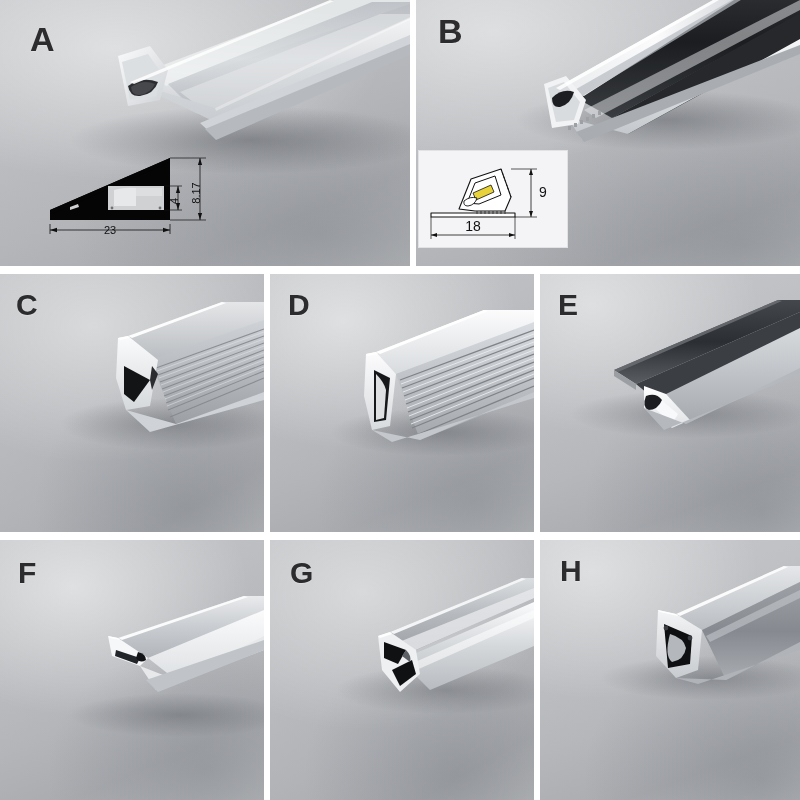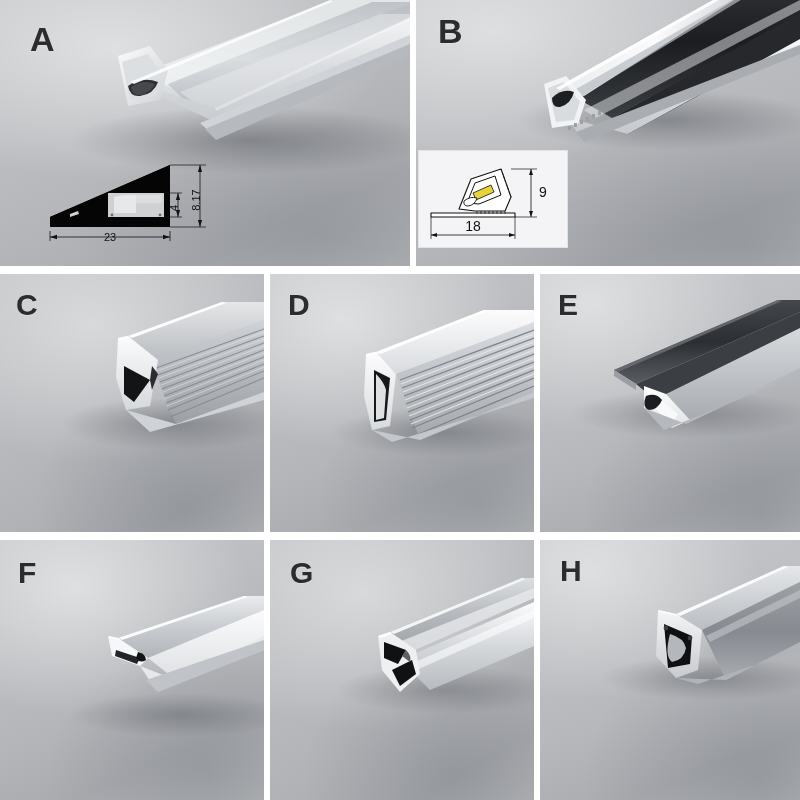--- a/index.html
+++ b/index.html
@@ -111,21 +111,21 @@
         <path d="M128,86 q14,-10 30,-4 q-4,12 -18,14 q-10,1 -12,-10 Z" fill="#2b2d30"></path>
         <path d="M131,87 q12,-8 24,-3 q-4,9 -15,11 q-8,1 -9,-8 Z" fill="#46484c"></path>
 
         <polygon points="130,82 330,0 334,1 134,84" fill="#fdfdfd" opacity=".9"></polygon>
         <polygon points="215,108 410,17 410,20 216,111" fill="#ffffff" opacity=".35"></polygon>
       </svg>
     </div>
 
     <div class="letter" style="left:30px;top:22px;font-size:34px;">A</div>
 
-    <div class="dwg" style="left:40px;top:155px;text-align:right;">
+    <div class="dwg" style="left:40px;top:148px;text-align:right;">
       <svg width="180" height="92" viewBox="0 0 180 92">
 
         <polygon points="10,62 130,10 130,72 10,72" fill="#050505"></polygon>
         <polygon points="10,62 130,10 130,14 12,66" fill="#050505"></polygon>
 
         <path d="M68,38 L124,38 L124,62 L68,62 Z" fill="#cfd1d3"></path>
         <path d="M74,42 q10,-3 22,-2 l0,18 l-22,0 Z" fill="#e7e8ea"></path>
         <path d="M96,40 l26,0 l0,8 l-26,0 Z" fill="#dcdee0"></path>
         <circle cx="72" cy="60" r="1.4" fill="#6d7074"></circle>
         <circle cx="120" cy="60" r="1.4" fill="#6d7074"></circle>

